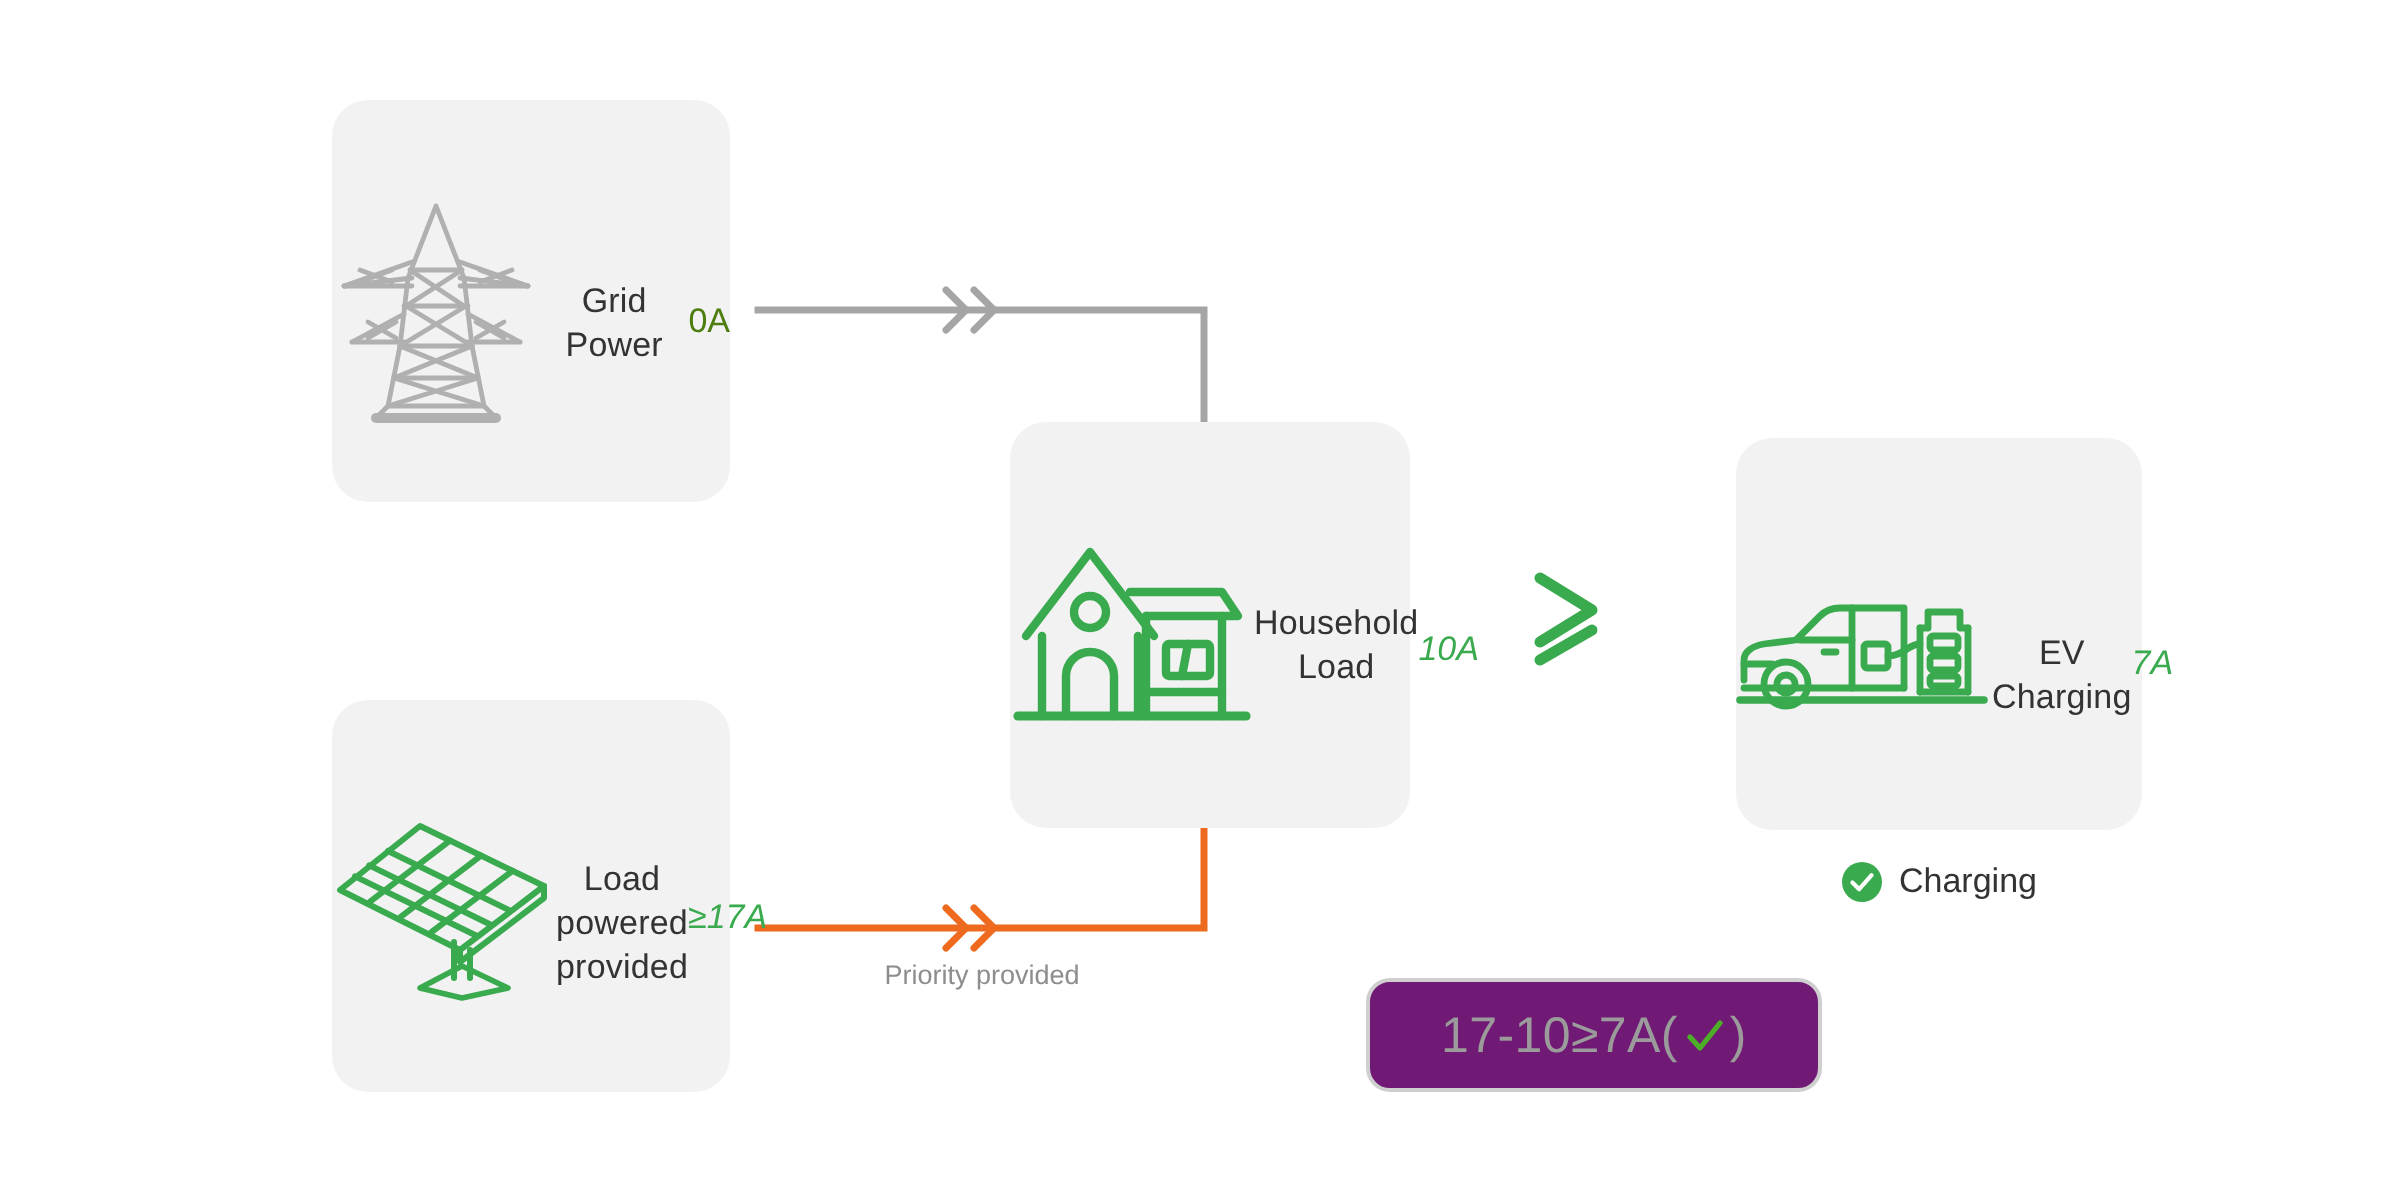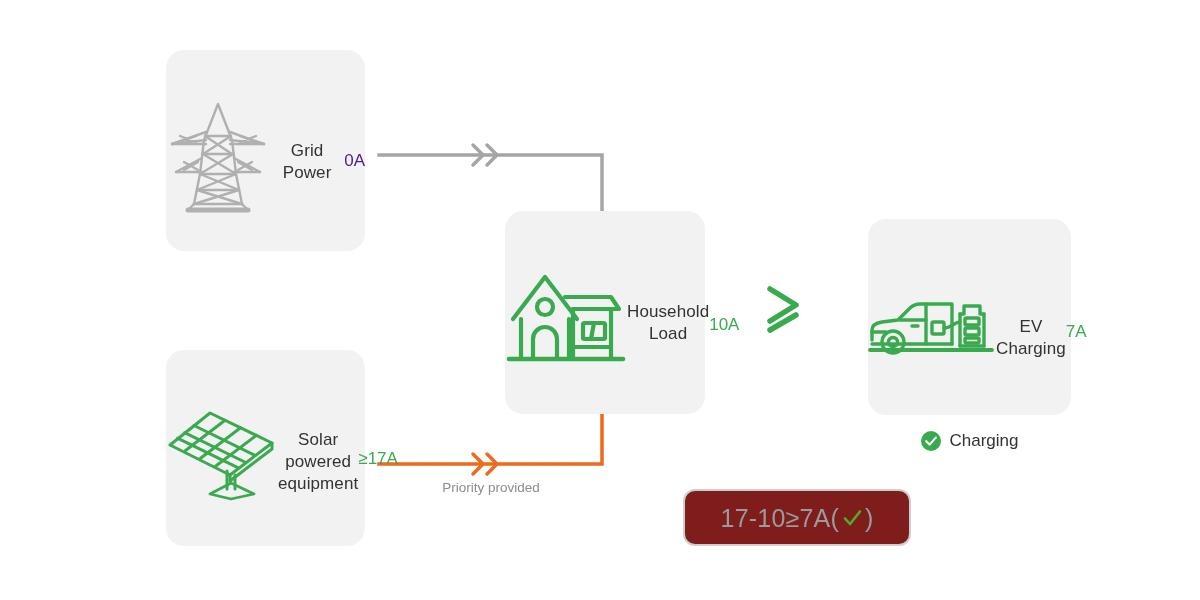--- a/index.html
+++ b/index.html
@@ -42,22 +42,22 @@
     text-align: center;
     line-height: 22px;
     letter-spacing: .1px;
   }
   .card-value {
     font-size: 17px;
     text-align: center;
     line-height: 22px;
     margin-top: 4px;
   }
-  .value-green { color: #3aaa4f; }
-  .value-gray  { color: #4c1d95; }
+  .value-green { color: #3aaa4f; font-style: italic; }
+  .value-gray  { color: #4d7c0f; }
 
   
   #card-grid {
     left: 166px; top: 50px;
     width: 199px; height: 201px;
     padding-top: 16px;
   }
   #card-grid .card-title { margin-top: 6px; }
 
   
@@ -115,21 +115,21 @@
     line-height: 22px;
   }
 
   
   #equation-box {
     position: absolute;
     left: 683px; top: 489px;
     width: 228px; height: 57px;
     border: 2px solid #cfcfcf;
     border-radius: 12px;
-    background: #7f1d1d;
+    background: #701a75;
     box-sizing: border-box;
     display: flex;
     align-items: center;
     justify-content: center;
   }
   #equation-box .eq-text {
     font-size: 25px;
     color: #9b9b9b;
     letter-spacing: .2px;
     line-height: 28px;
@@ -233,22 +233,22 @@
         <path d="M90.3 26.4 L49.8 57"></path>
 
         <path d="M106 34 L106 40 L64 72 L64 66"></path>
 
         <path d="M61 62 L61 80 M69 66 L69 80"></path>
 
         <path d="M65 74 L88 85 L65 90 L44 85 Z" stroke-width="2.8"></path>
       </svg>
     </div>
     <div class="card-title">
-      <span>Solar powered</span><br>
-      <span>equipment</span>
+      <span>Load powered</span><br>
+      <span>provided</span>
     </div>
     <div class="card-value value-green">≥17A</div>
   </div>
 
   <div class="card" id="card-house">
     <div class="card-icon">
       <svg width="122" height="100" viewBox="0 0 122 100" xmlns="http://www.w3.org/2000/svg" fill="none" stroke="#3aaa4f" stroke-width="4.2" stroke-linecap="round" stroke-linejoin="round">
 
         <path d="M8 48 L40 6 L72 48"></path>
 

